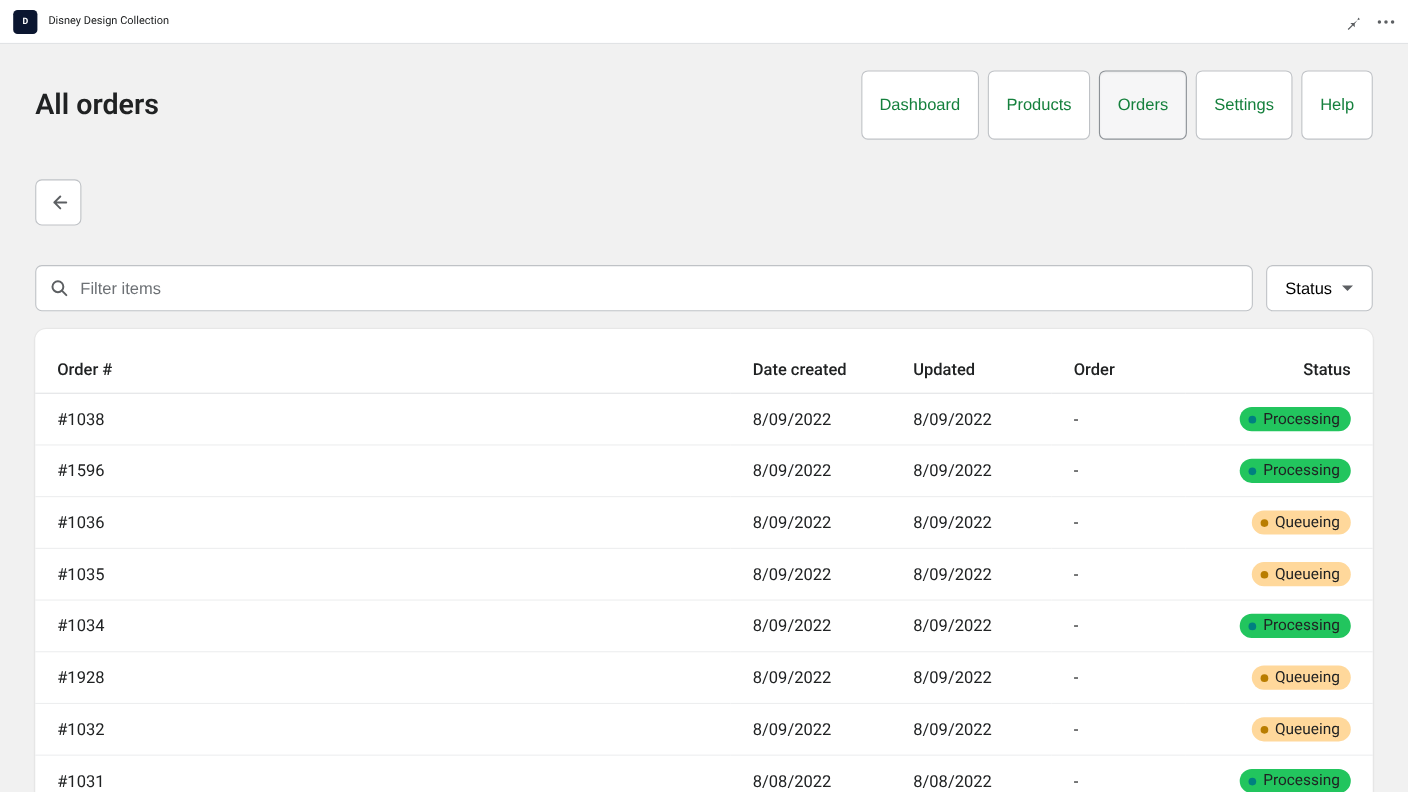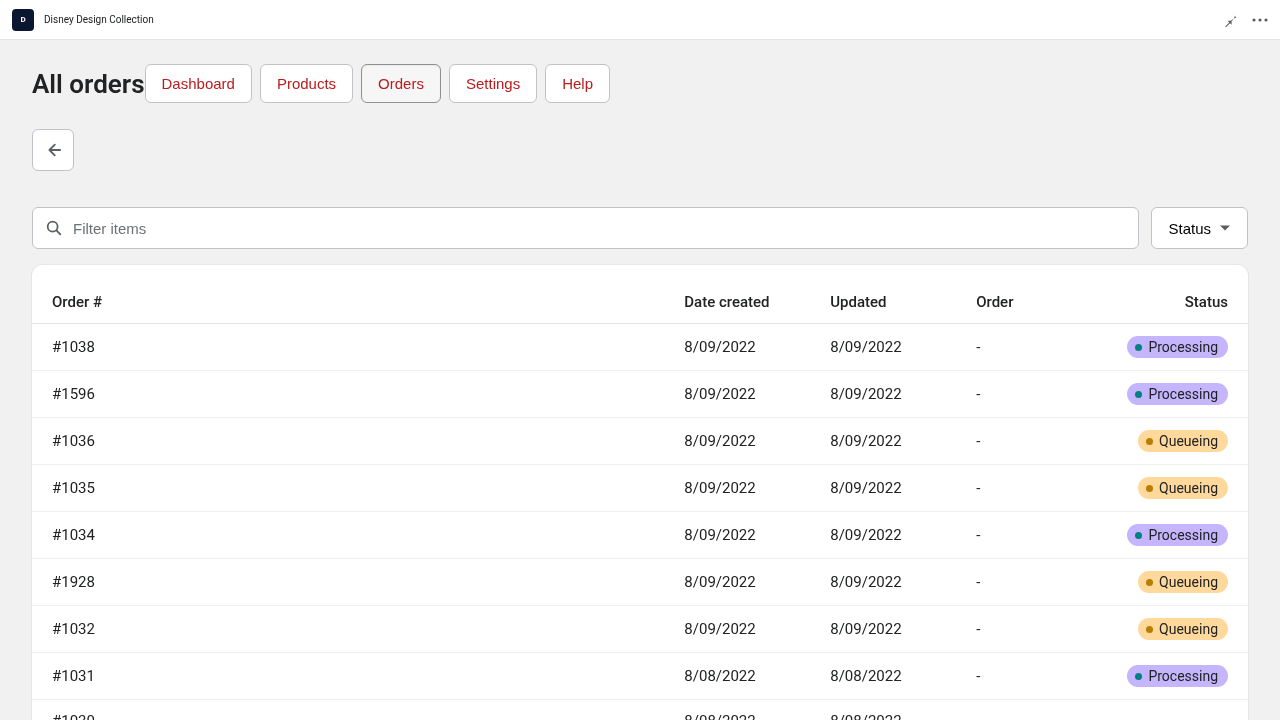--- a/index.html
+++ b/index.html
@@ -26,32 +26,33 @@
     background: #0b1630;
     border-radius: 4px;
     display: flex; align-items: center; justify-content: center;
     color: #fff; font-size: 8px; font-weight: 700;
   }
   .app-name { font-size: 10px; color: #202223; }
   .topbar-right { display: flex; align-items: center; gap: 14px; color: #5c5f62; }
   .content { padding: 24px 32px; }
   .page-header {
     display: flex;
-    align-items: center;
-    margin-bottom: 26px;
+    justify-content: space-between;
+    align-items: center;
+    margin-bottom: 36px;
   }
   .page-title { font-size: 26px; font-weight: 600; }
   .nav-buttons { display: flex; gap: 8px; }
   .nav-btn {
     background: #fff;
     border: 1px solid #bfc2c6;
     border-radius: 6px;
-    padding: 10px 16px;
-    font-size: 15px;
-    color: #b91c1c;
+    padding: 22px 16px;
+    font-size: 15px;
+    color: #15803d;
     cursor: pointer;
   }
   .nav-btn.active {
     border-color: #8c9196;
     background: #f6f6f7;
     box-shadow: inset 0 1px 2px rgba(0,0,0,0.06);
   }
   .back-btn {
     width: 42px; height: 42px;
     background: #fff;
@@ -114,21 +115,21 @@
   .col-status { width: 14%; }
   .badge {
     display: inline-flex;
     align-items: center;
     gap: 6px;
     border-radius: 12px;
     padding: 3px 10px 3px 8px;
     font-size: 14px;
   }
   .badge-dot { width: 7px; height: 7px; border-radius: 50%; }
-  .badge-processing { background: #c4b5fd; }
+  .badge-processing { background: #22c55e; }
   .badge-processing .badge-dot { background: #008080; }
   .badge-queueing { background: #ffd89b; }
   .badge-queueing .badge-dot { background: #b97d00; }
   .icon { display: inline-flex; }
 </style>
 </head>
 <body>
 
 <div class="topbar">
   <div class="topbar-left">

